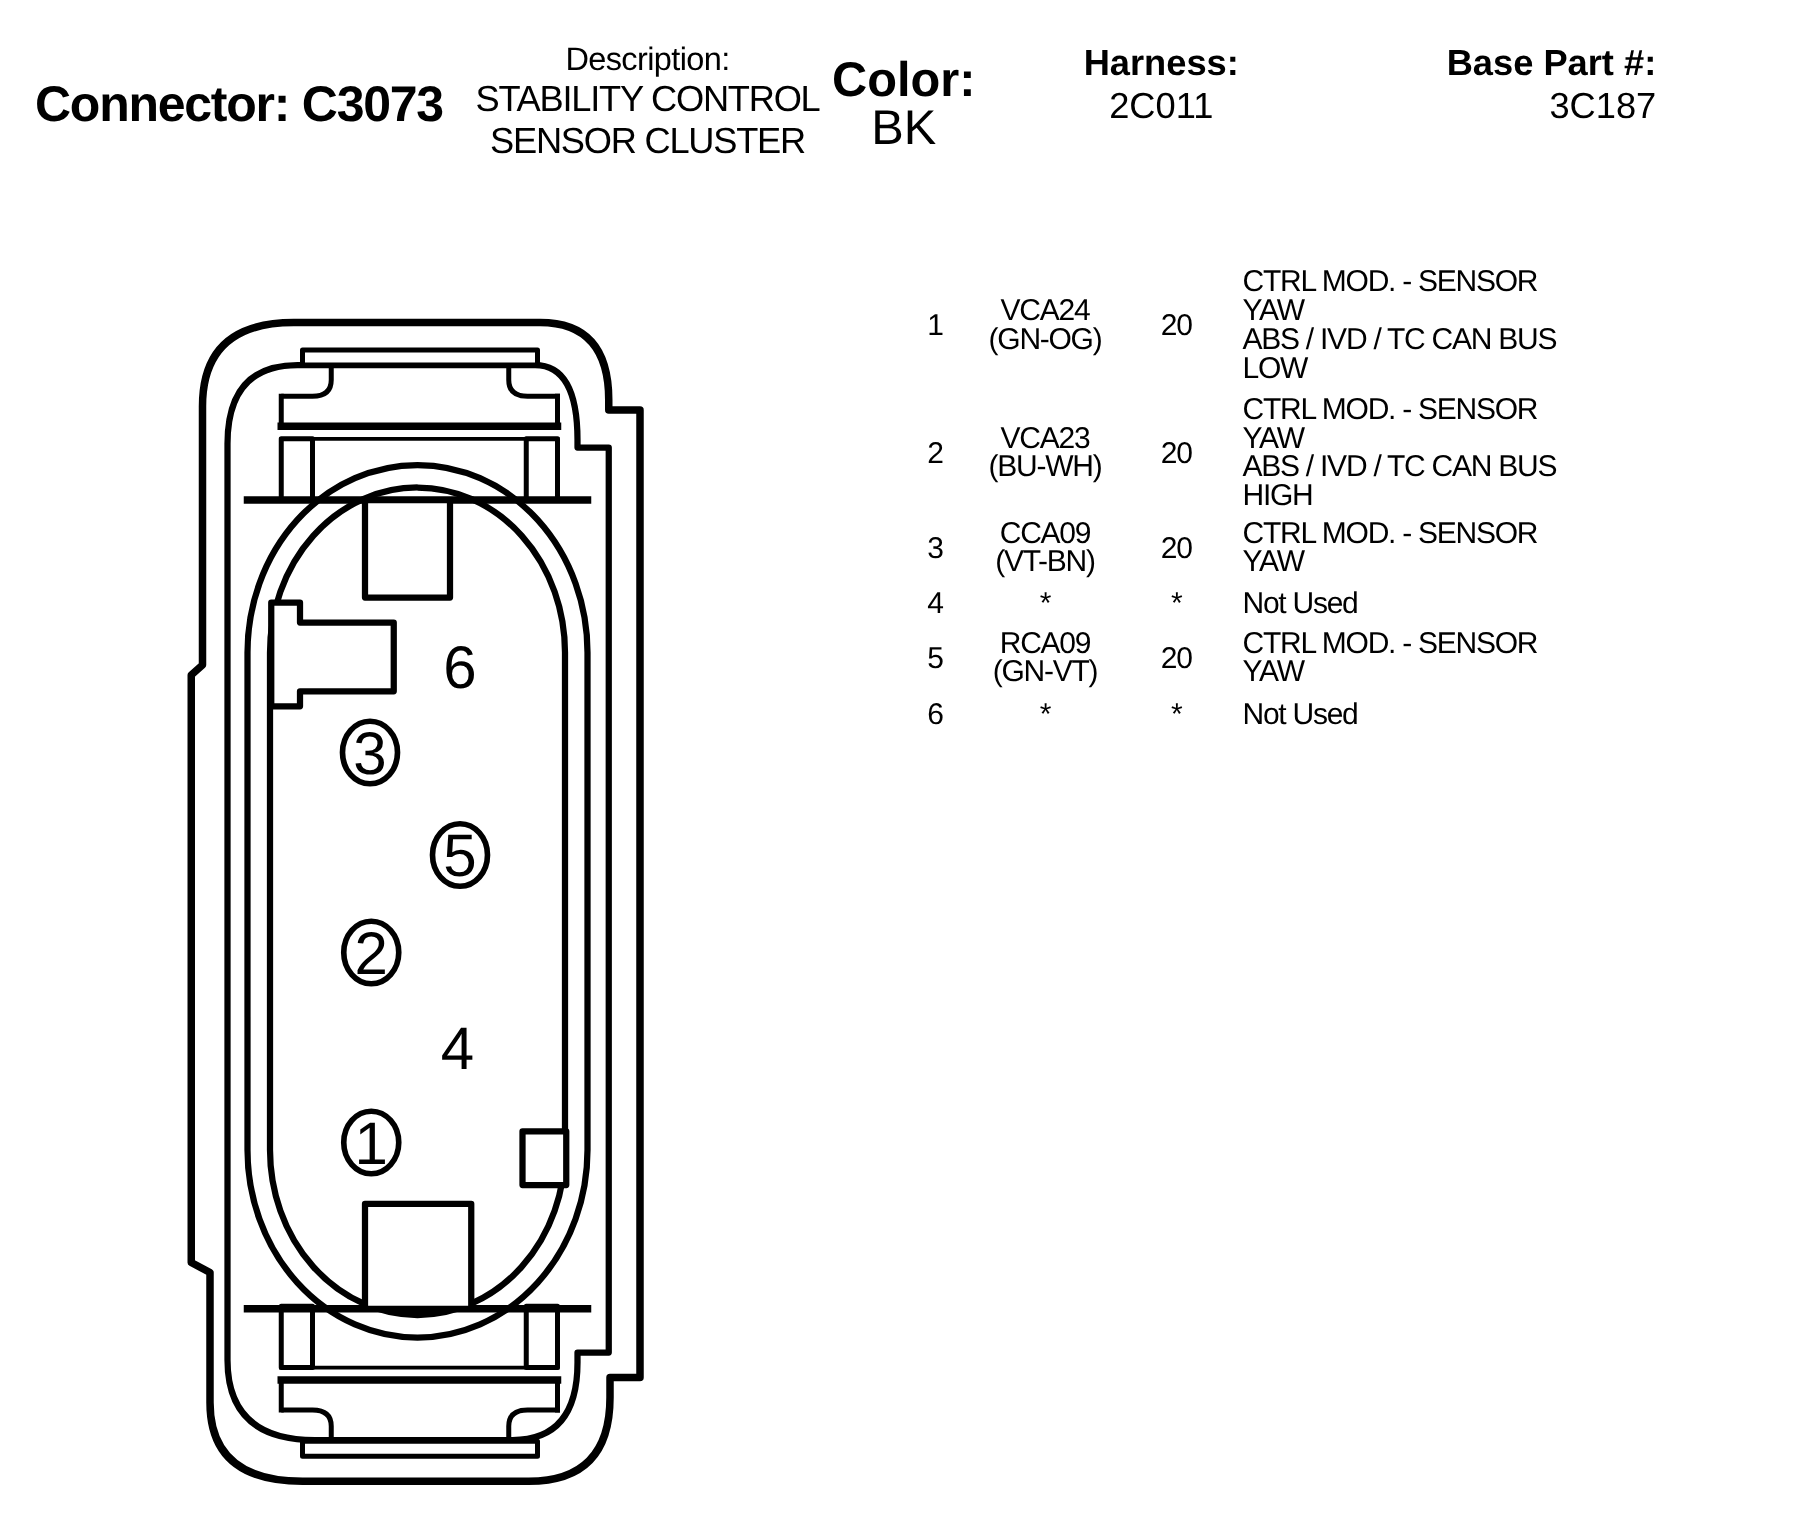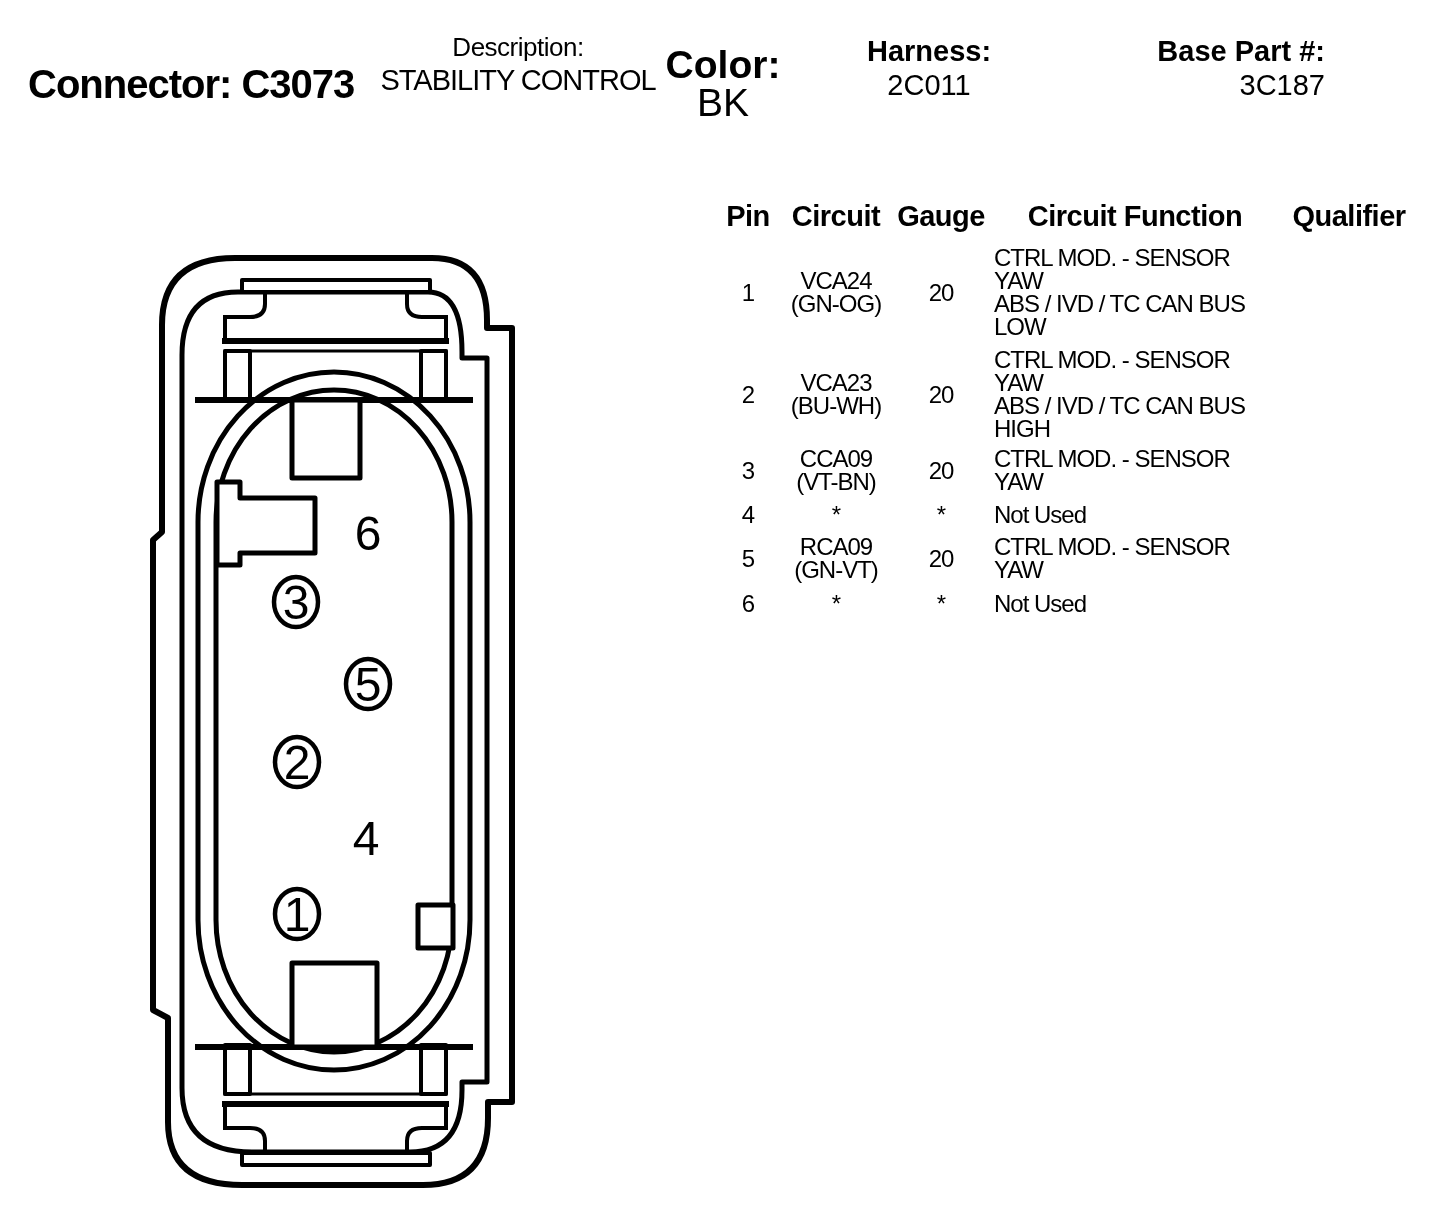--- a/index.html
+++ b/index.html
@@ -42,45 +42,39 @@
   .wfill { fill:#fff !important; }
 </style>
 </head>
 <body>
 
 <div class="abs" id="connector-title">Connector: C3073</div>
 
 <div class="abs" id="desc-block">
   <div class="hlabel">Description:</div>
   <div class="hval">STABILITY CONTROL</div>
+  <div class="hval">SENSOR CLUSTER</div>
 </div>
 
 <div class="abs" id="color-block">
   <div class="hlabel">Color:</div>
   <div class="hval">BK</div>
 </div>
 
 <div class="abs" id="harness-block">
   <div class="hlabel">Harness:</div>
   <div class="hval">2C011</div>
 </div>
 
 <div class="abs" id="basepart-block">
   <div class="hlabel">Base Part #:</div>
   <div class="hval">3C187</div>
 </div>
 
 <div class="abs" id="pin-table">
-  <div class="trow thead">
-    <div>Pin</div>
-    <div>Circuit</div>
-    <div>Gauge</div>
-    <div>Circuit Function</div>
-    <div>Qualifier</div>
-  </div>
 
   <div class="trow tbody-row row-1">
     <div class="cell-pin">1</div>
     <div class="cell-circuit">VCA24
 (GN-OG)</div>
     <div class="cell-gauge">20</div>
     <div class="cell-function">CTRL MOD. - SENSOR YAW
 ABS / IVD / TC CAN BUS
 LOW</div>
     <div class="cell-qualifier"></div>

